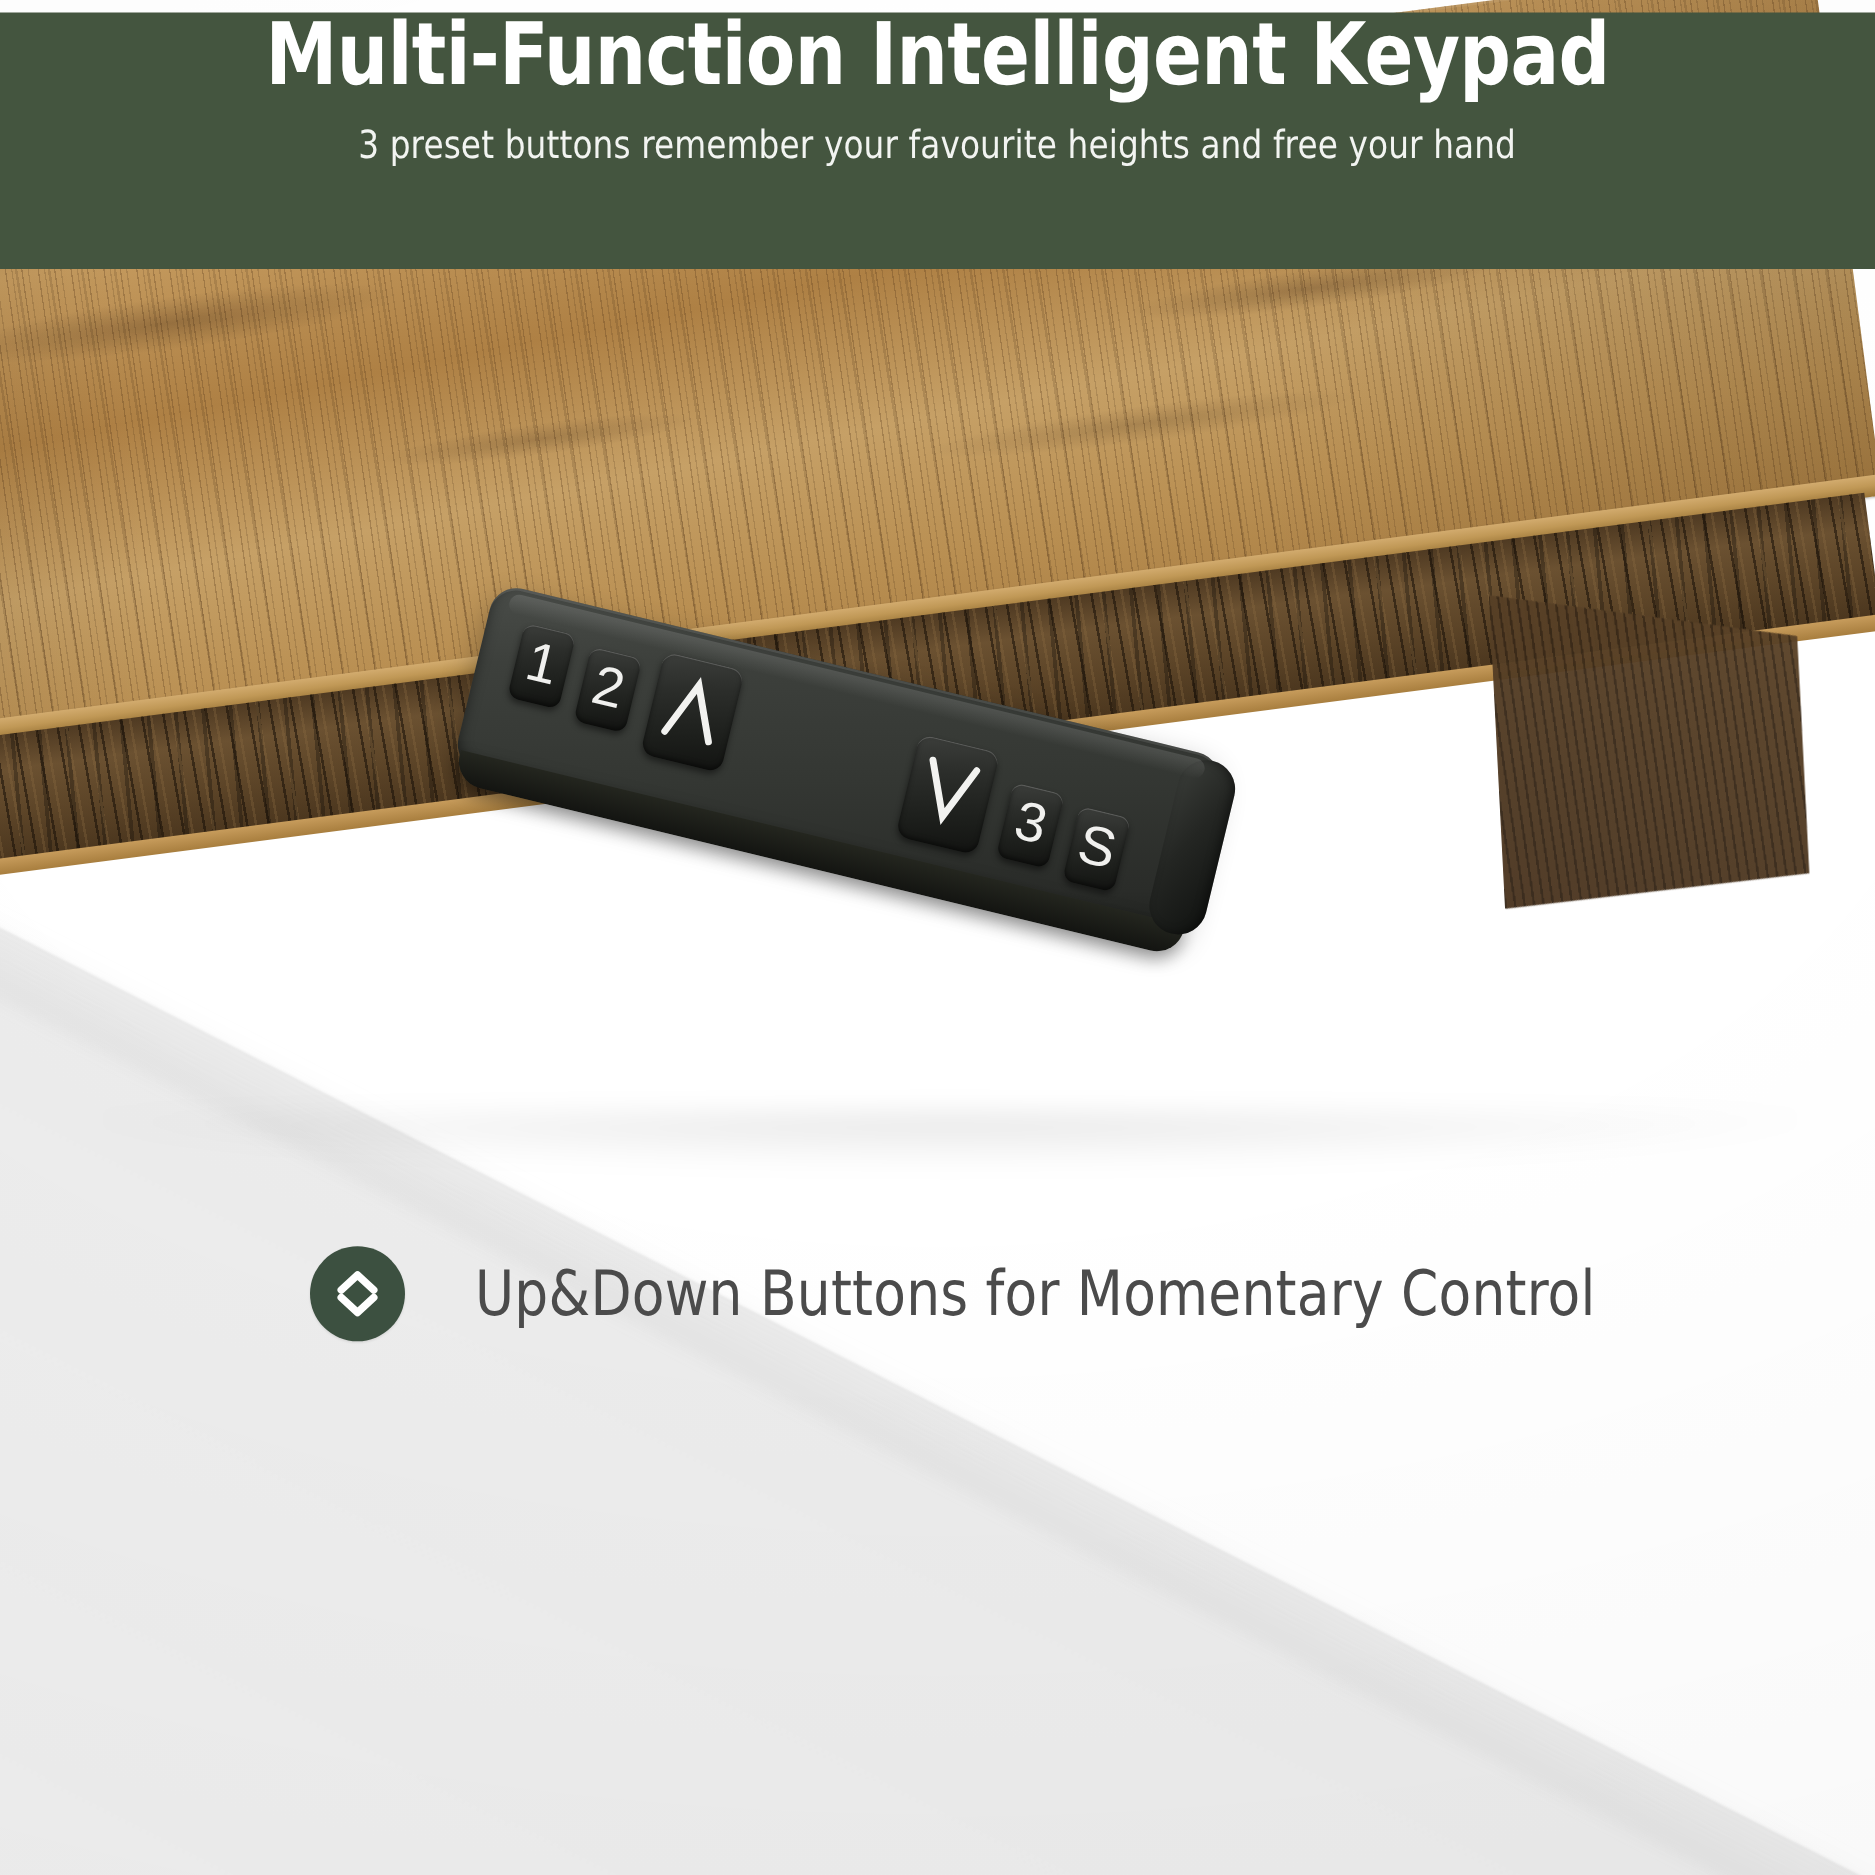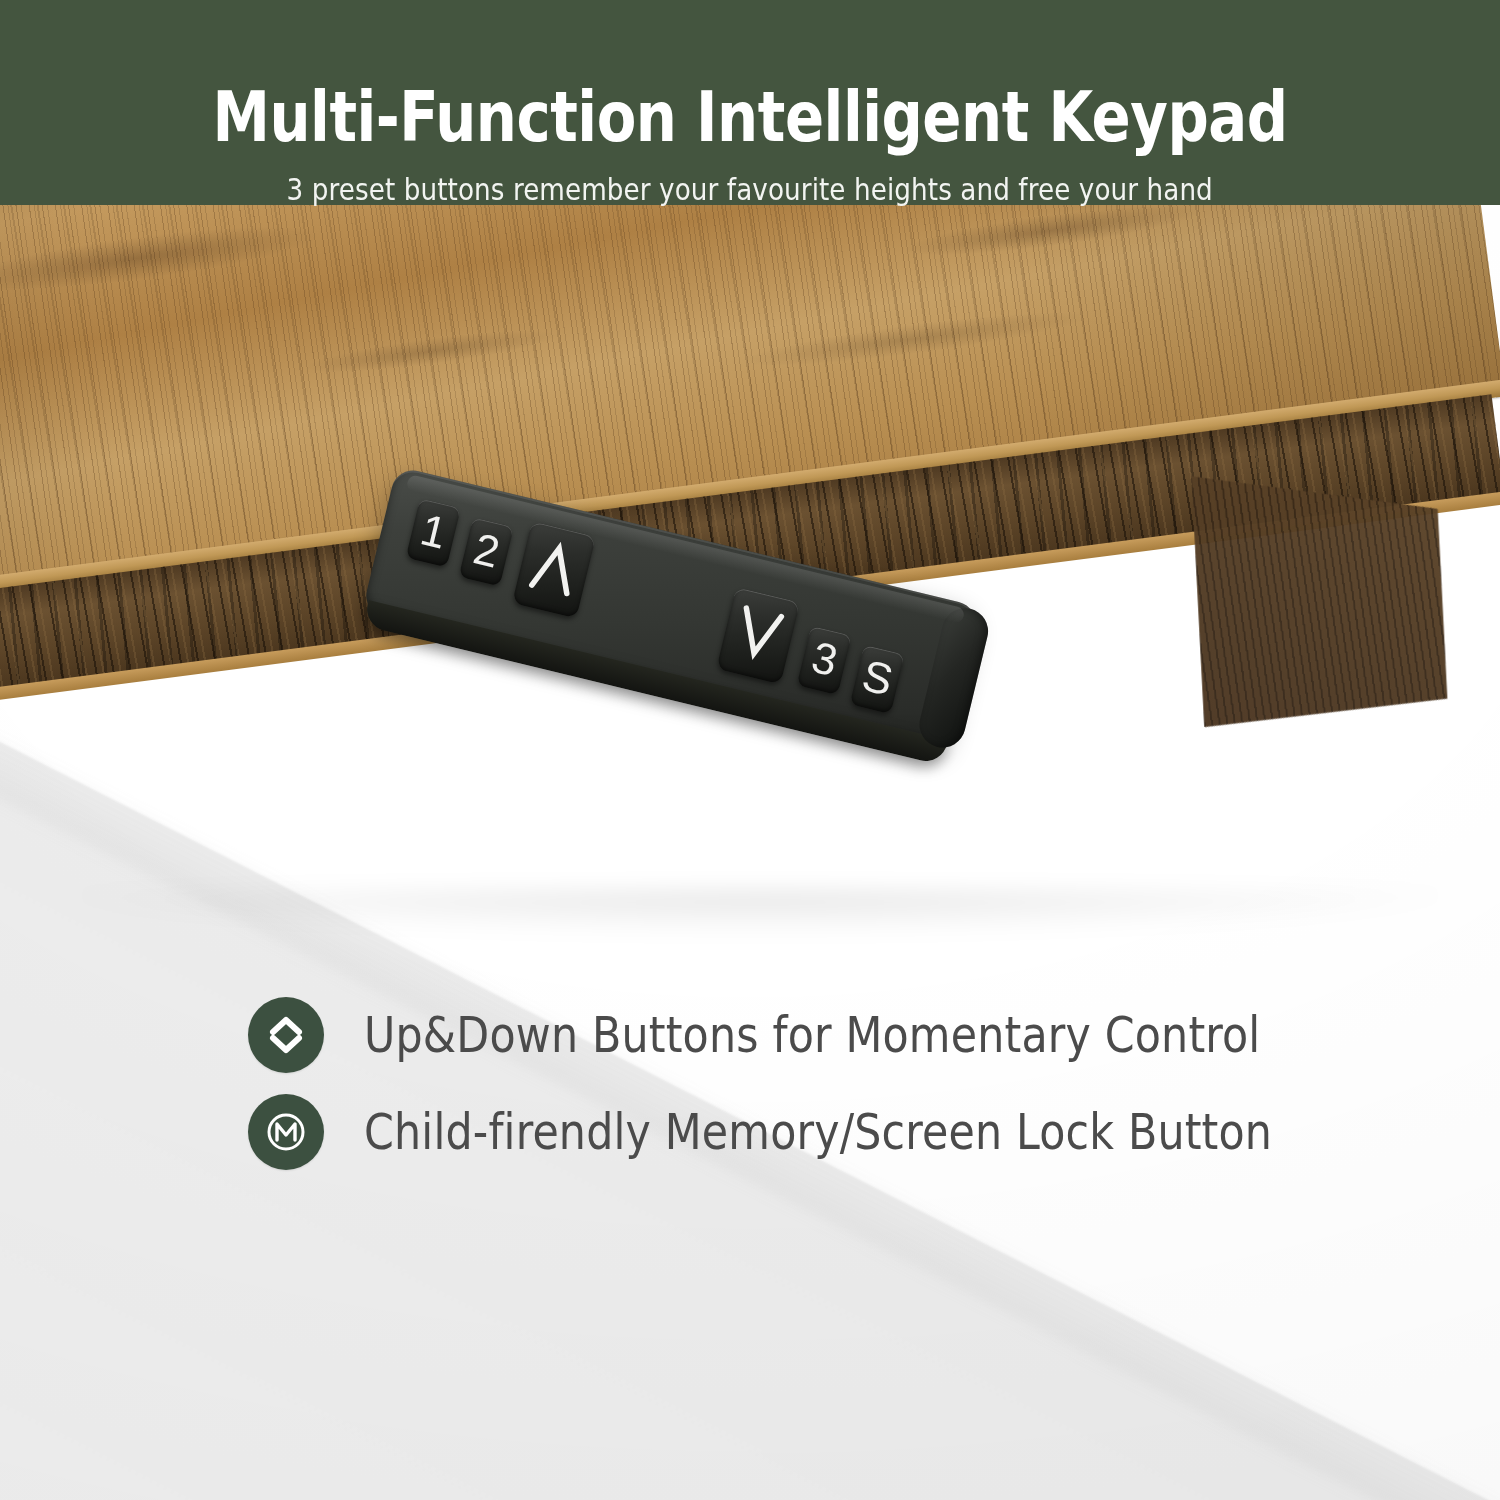--- a/index.html
+++ b/index.html
@@ -23,23 +23,23 @@
     background:linear-gradient(180deg,rgba(255,255,255,0) 0%,rgba(225,225,225,.75) 100%);
     transform:rotate(27deg);transform-origin:0 0;filter:blur(6px);
   }
   .bg-vign{
     position:absolute;inset:0;
     background:radial-gradient(ellipse 120% 70% at 50% 35%,rgba(255,255,255,0) 40%,rgba(0,0,0,.022) 100%);
   }
 
   
   .header{
-    position:absolute;left:0;top:0;width:1500px;height:205px;
+    position:absolute;left:0;top:10px;width:1500px;height:205px;
     background:#44553f;
-    display:flex;flex-direction:column;align-items:center;justify-content:flex-end;
+    display:flex;flex-direction:column;align-items:center;justify-content:flex-start;
     z-index:40;
   }
   .header h1{
     margin:0;color:#ffffff;
     font-family:"Liberation Sans Narrow","DejaVu Sans Condensed","Liberation Sans",sans-serif;
     font-weight:bold;font-size:69px;letter-spacing:-.5px;line-height:1;
     transform:scaleX(.93);transform-origin:center;
     white-space:nowrap;
   }
   .header h2{
@@ -185,21 +185,21 @@
   .kup{left:144px;top:22px;}
   .kdown{left:358px;top:38px;}
   .k3{left:440px;top:58px;}
   .ks{left:496px;top:64px;}
 
   
   .features{
     position:absolute;left:248px;top:986px;width:1180px;z-index:35;
   }
   .frow{
-    display:flex;align-items:center;height:97px;margin-bottom:0;
+    display:flex;align-items:center;height:97px;margin-bottom:0;gap:16px;
   }
   .ficon{
     width:76px;height:76px;border-radius:50%;
     background:#3c5040;
     display:flex;align-items:center;justify-content:center;
     flex:0 0 76px;margin-right:40px;
     box-shadow:0 1px 2px rgba(0,0,0,.10);
   }
   .ficon svg{display:block;}
   .flabel{
@@ -279,25 +279,16 @@
       <div class="ficon">
         <svg width="46" height="46" viewBox="0 0 46 46">
           <path d="M10 20 L23 8 L36 20" fill="none" stroke="#ffffff" stroke-width="6" stroke-linecap="round" stroke-linejoin="round"></path>
           <path d="M10 26 L23 38 L36 26" fill="none" stroke="#ffffff" stroke-width="6" stroke-linecap="round" stroke-linejoin="round"></path>
         </svg>
       </div>
       <div class="flabel">Up&amp;Down Buttons for Momentary Control</div>
     </div>
 
 
-    <div class="frow">
-      <div class="ficon">
-        <svg width="46" height="46" viewBox="0 0 46 46">
-          <circle cx="23" cy="23" r="17" fill="none" stroke="#ffffff" stroke-width="3"></circle>
-          <path d="M14 31 L14 15 L23 26 L32 15 L32 31" fill="none" stroke="#ffffff" stroke-width="3.4" stroke-linecap="round" stroke-linejoin="round"></path>
-        </svg>
-      </div>
-      <div class="flabel">Child-firendly Memory/Screen Lock Button</div>
-    </div>
 
 
   </div>
 </div>
 
 </body></html>

